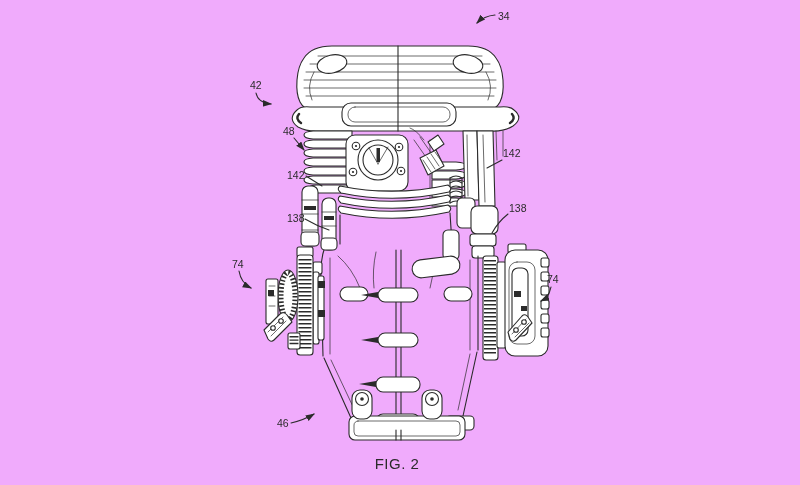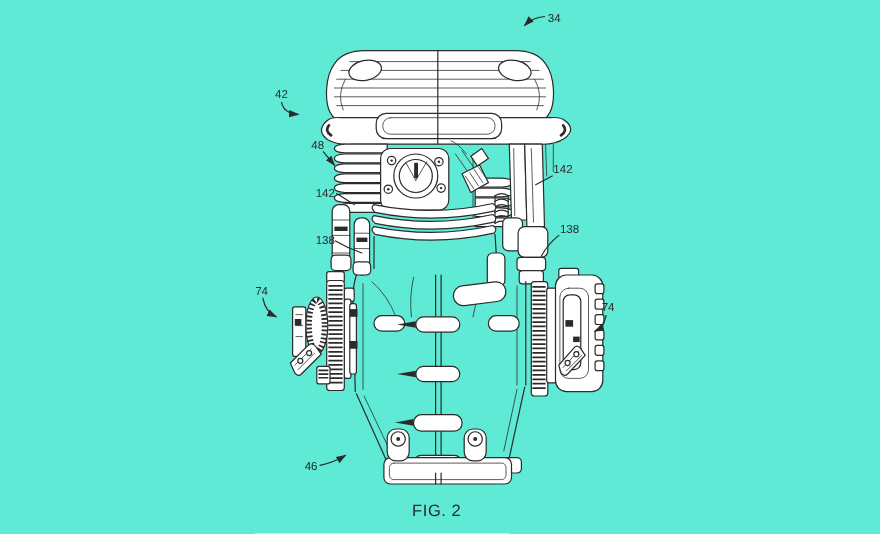--- a/index.html
+++ b/index.html
@@ -1,16 +1,16 @@
 <!DOCTYPE html>
 <html><head>
 <meta charset="utf-8">
 <style>
   html,body{margin:0;padding:0;background:#ffffff;}
-  .page{position:relative;width:800px;height:485px;background:#5eead4;overflow:hidden;
+  .page{position:relative;width:800px;height:485px;background:#f0abfc;overflow:hidden;
         font-family:"Liberation Sans",sans-serif;}
   svg{display:block;}
   .ln{fill:none;stroke:#2b2b2b;stroke-width:1.1;stroke-linecap:round;stroke-linejoin:round;}
   .lnw{fill:#ffffff;stroke:#2b2b2b;stroke-width:1.1;stroke-linejoin:round;}
   .thin{stroke-width:0.7;}
   .thick{stroke-width:2.4;}
   .dk{fill:#2b2b2b;stroke:none;}
   .teeth{fill:none;stroke:#2b2b2b;}
   .lbl{font:10.5px "Liberation Sans",sans-serif;fill:#2b2b2b;}
   .cap{font:15px "Liberation Sans",sans-serif;fill:#2b2b2b;letter-spacing:.5px;}

